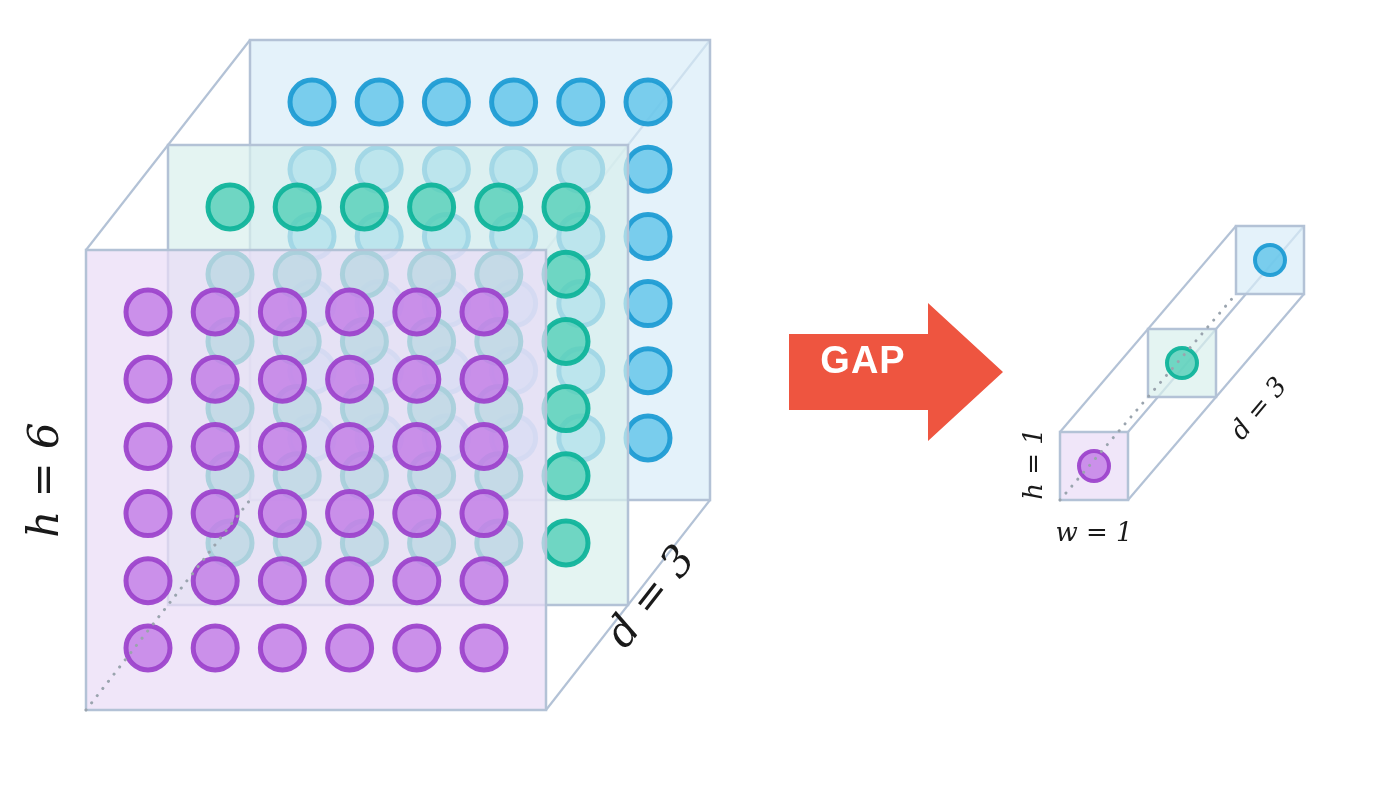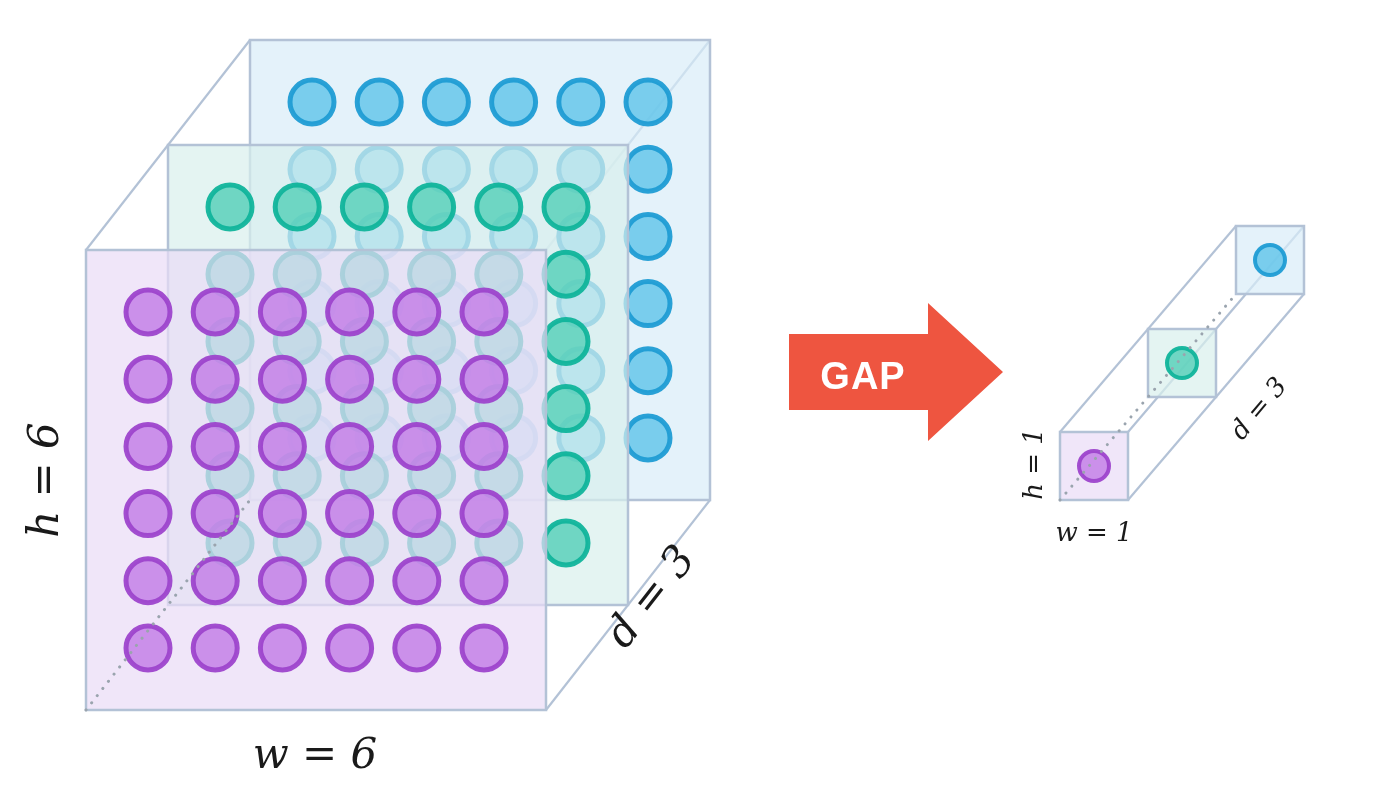--- a/index.html
+++ b/index.html
@@ -21,21 +21,21 @@
     line-height: 1;
   }
   #lbl-left-h  { left: 44px;  top: 480px; font-size: 42px; transform: translate(-50%,-50%) rotate(-90deg); }
   #lbl-left-w  { left: 315px; top: 754px; font-size: 42px; }
   #lbl-left-d  { left: 650px; top: 596px; font-size: 42px; transform: translate(-50%,-50%) rotate(-52deg); }
   #lbl-right-h { left: 1033px; top: 464px; font-size: 26px; transform: translate(-50%,-50%) rotate(-90deg); }
   #lbl-right-w { left: 1094px; top: 532px; font-size: 26px; }
   #lbl-right-d { left: 1258px; top: 408px; font-size: 26px; transform: translate(-50%,-50%) rotate(-50deg); }
   #lbl-gap {
     position: absolute;
-    left: 863px; top: 376px;
+    left: 863px; top: 360px;
     transform: translate(-50%,-50%);
     font-family: "Liberation Sans", sans-serif;
     font-weight: bold;
     font-style: normal;
     font-size: 38px;
     letter-spacing: 1px;
     color: #ffffff;
     white-space: nowrap;
   }
 </style>
@@ -172,21 +172,20 @@
         <circle cx="1182" cy="363" r="15" fill="#55d0b8" fill-opacity="0.82" stroke="#10b49b" stroke-width="4" stroke-opacity="0.95"></circle>
         <rect x="1060" y="432" width="68" height="68" fill="#eadcf7" fill-opacity="0.7" stroke="#b3c2d6" stroke-width="2.5"></rect>
         <circle cx="1094" cy="466" r="15" fill="#c27ce6" fill-opacity="0.82" stroke="#9d44cc" stroke-width="4" stroke-opacity="0.95"></circle>
         <line x1="1060" y1="500" x2="1236" y2="294" stroke="#9aa4ae" stroke-width="3" stroke-dasharray="0.1 9" stroke-linecap="round"></line>
       </g>
       <polygon points="789,334 928,334 928,303 1003,372 928,441 928,410 789,410" fill="#ee5540"></polygon>
     </svg>
 
   <div class="math-label" id="lbl-left-h">h = 6</div>
 
-  <div class="math-label" id="lbl-left-w">w = 6</div>
 
   <div class="math-label" id="lbl-left-d">d = 3</div>
 
   <div id="lbl-gap" style="color: rgb(255, 255, 255);">GAP</div>
 
   <div class="math-label" id="lbl-right-h">h = 1</div>
 
   <div class="math-label" id="lbl-right-w">w = 1</div>
 
   <div class="math-label" id="lbl-right-d">d = 3</div>

